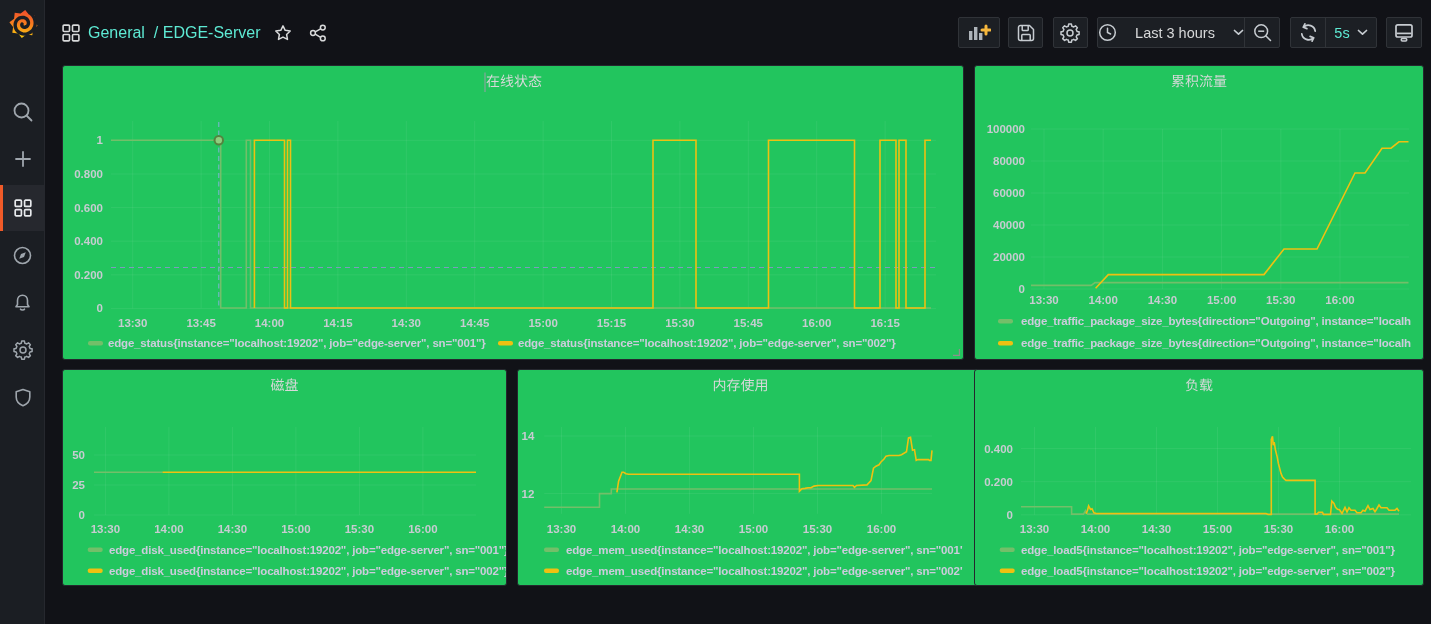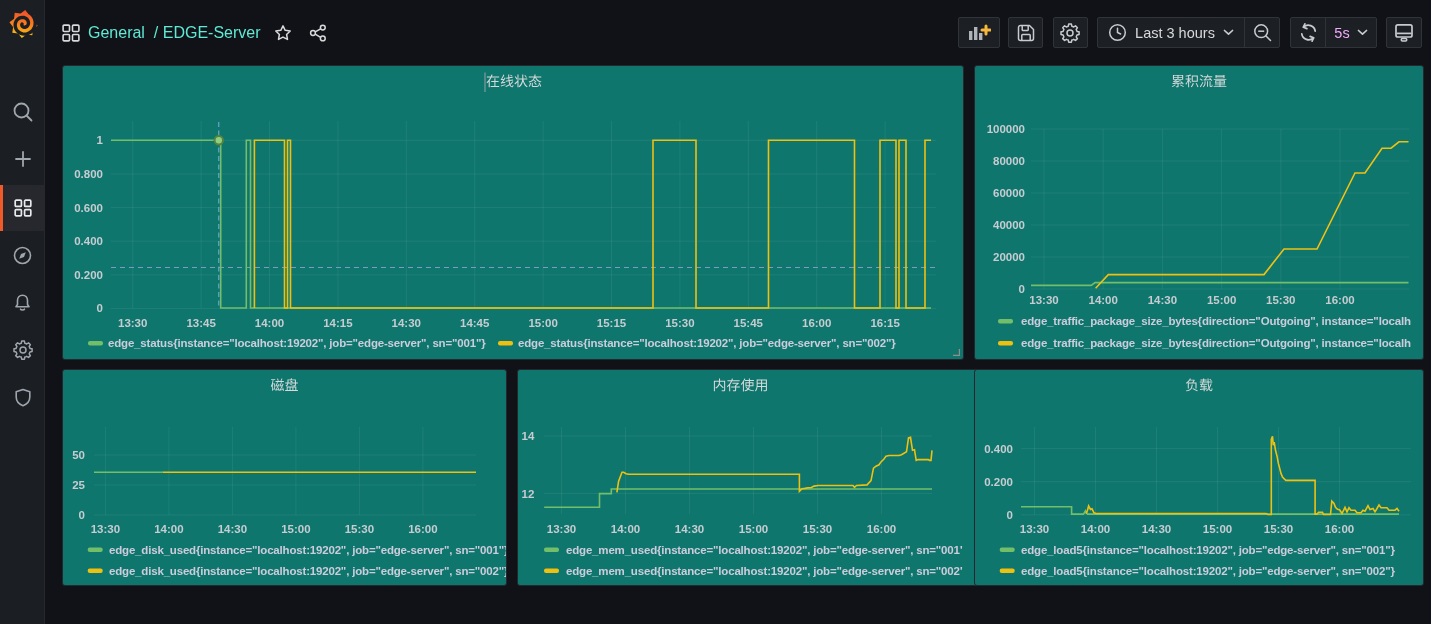--- a/index.html
+++ b/index.html
@@ -1,15 +1,15 @@
 <!DOCTYPE html>
 <html><head><meta charset="utf-8"><style>
 *{margin:0;padding:0;box-sizing:border-box}
 html,body{width:1431px;height:624px;overflow:hidden;background:#111217;font-family:"Liberation Sans",sans-serif}
-.panel{position:absolute;background:#0f766e;border:1px solid #25272e;border-radius:3px;overflow:hidden}
+.panel{position:absolute;background:#22c55e;border:1px solid #25272e;border-radius:3px;overflow:hidden}
 .sidebar{position:absolute;left:0;top:0;width:45px;height:624px;background:#1b1e23;border-right:1px solid #26282e}
 .sideicon{position:absolute;left:0;width:45px;display:flex;justify-content:center;align-items:center}
 .navbtn{position:absolute;top:17px;height:31px;background:#1c1f24;border:1px solid #303338;border-radius:2px;display:flex;align-items:center;justify-content:center;color:#b1b6bc}
 </style></head><body>
 
 <div class="sidebar"></div>
 <svg style="position:absolute;left:7px;top:7px" width="33" height="34" viewBox="0 0 32 34">
 <defs>
       <linearGradient id="lg" x1="0.2" y1="0" x2="0.1" y2="1">
         <stop offset="0" stop-color="#f1502c"></stop>
@@ -99,21 +99,21 @@
       <path d="M5.8,17.2 V12.3 A0.8,0.8 0 0 1 6.6,11.5 H13.4 A0.8,0.8 0 0 1 14.2,12.3 V17.2"></path>
     </svg>
   </div>
 <div class="navbtn" style="left:1052.5px;width:35px">
     <svg width="20" height="20" viewBox="0 0 20 20" fill="none" stroke="#c7ccd1" stroke-width="1.5" stroke-linejoin="round">
       <path d="M11.5,1.2 L11.9,3.3 a6.5,6.5 0 0 1 1.9,0.8 l1.8,-1.2 l1.9,1.9 l-1.2,1.8 a6.5,6.5 0 0 1 0.8,1.9 l2.1,0.4 v2.7 l-2.1,0.4 a6.5,6.5 0 0 1 -0.8,1.9 l1.2,1.8 l-1.9,1.9 l-1.8,-1.2 a6.5,6.5 0 0 1 -1.9,0.8 l-0.4,2.1 h-2.7 l-0.4,-2.1 a6.5,6.5 0 0 1 -1.9,-0.8 l-1.8,1.2 l-1.9,-1.9 l1.2,-1.8 a6.5,6.5 0 0 1 -0.8,-1.9 l-2.1,-0.4 v-2.7 l2.1,-0.4 a6.5,6.5 0 0 1 0.8,-1.9 l-1.2,-1.8 l1.9,-1.9 l1.8,1.2 a6.5,6.5 0 0 1 1.9,-0.8 l0.4,-2.1 Z" transform="translate(-0.1,-0.1)"></path>
       <circle cx="10" cy="10" r="3"></circle>
     </svg>
   </div>
 <div class="navbtn" style="left:1097px;width:183px;padding:0">
-<div style="flex:1;display:flex;align-items:center;justify-content:center;gap:8px">
+<div style="flex:1;display:flex;align-items:center;justify-content:space-between;gap:8px">
       <svg width="19" height="19" viewBox="0 0 19 19" fill="none" stroke="#c7ccd1" stroke-width="1.5">
         <circle cx="9.5" cy="9.5" r="7.8"></circle>
         <path d="M9.5,5.2 V9.5 L12.6,11" stroke-linecap="round"></path>
       </svg>
       <span style="font-size:14.5px;color:#d8d9da;font-weight:500">Last 3 hours</span>
       <svg width="11" height="7" viewBox="0 0 11 7" fill="none" stroke="#c7ccd1" stroke-width="1.7" stroke-linecap="round" stroke-linejoin="round">
         <path d="M1.5,1.5 L5.5,5.2 L9.5,1.5"></path>
       </svg>
     </div>
 <div style="width:1px;height:31px;background:#303338"></div>
@@ -129,21 +129,21 @@
 <div style="width:34px;display:flex;align-items:center;justify-content:center">
       <svg width="21" height="21" viewBox="0 0 21 21" fill="none" stroke="#c7ccd1" stroke-width="1.7">
         <path d="M17.2,9.2 A7,7 0 0 0 5.6,5.0" stroke-linecap="round"></path>
         <path d="M3.8,11.8 A7,7 0 0 0 15.4,16.0" stroke-linecap="round"></path>
         <path d="M6.9,1.8 L5.3,5.3 L8.9,6.6" stroke-linecap="round" stroke-linejoin="round"></path>
         <path d="M14.1,19.2 L15.7,15.7 L12.1,14.4" stroke-linecap="round" stroke-linejoin="round"></path>
       </svg>
     </div>
 <div style="width:1px;height:31px;background:#303338"></div>
 <div style="flex:1;display:flex;align-items:center;justify-content:center;gap:7px">
-      <span style="font-size:14.5px;color:#f0abfc;font-weight:500">5s</span>
+      <span style="font-size:14.5px;color:#5eead4;font-weight:500">5s</span>
       <svg width="11" height="7" viewBox="0 0 11 7" fill="none" stroke="#c7ccd1" stroke-width="1.7" stroke-linecap="round" stroke-linejoin="round">
         <path d="M1.5,1.5 L5.5,5.2 L9.5,1.5"></path>
       </svg>
     </div>
 </div>
 <div class="navbtn" style="left:1385.5px;width:36px">
     <svg width="22" height="21" viewBox="0 0 22 21" fill="none" stroke="#c7ccd1" stroke-width="1.7">
       <rect x="3" y="2.8" width="16" height="12.2" rx="1.8"></rect>
       <path d="M3.6,11.4 H18.4"></path>
       <rect x="8.2" y="16.6" width="5.6" height="2.4" rx="1.2" stroke-width="1.5"></rect>

